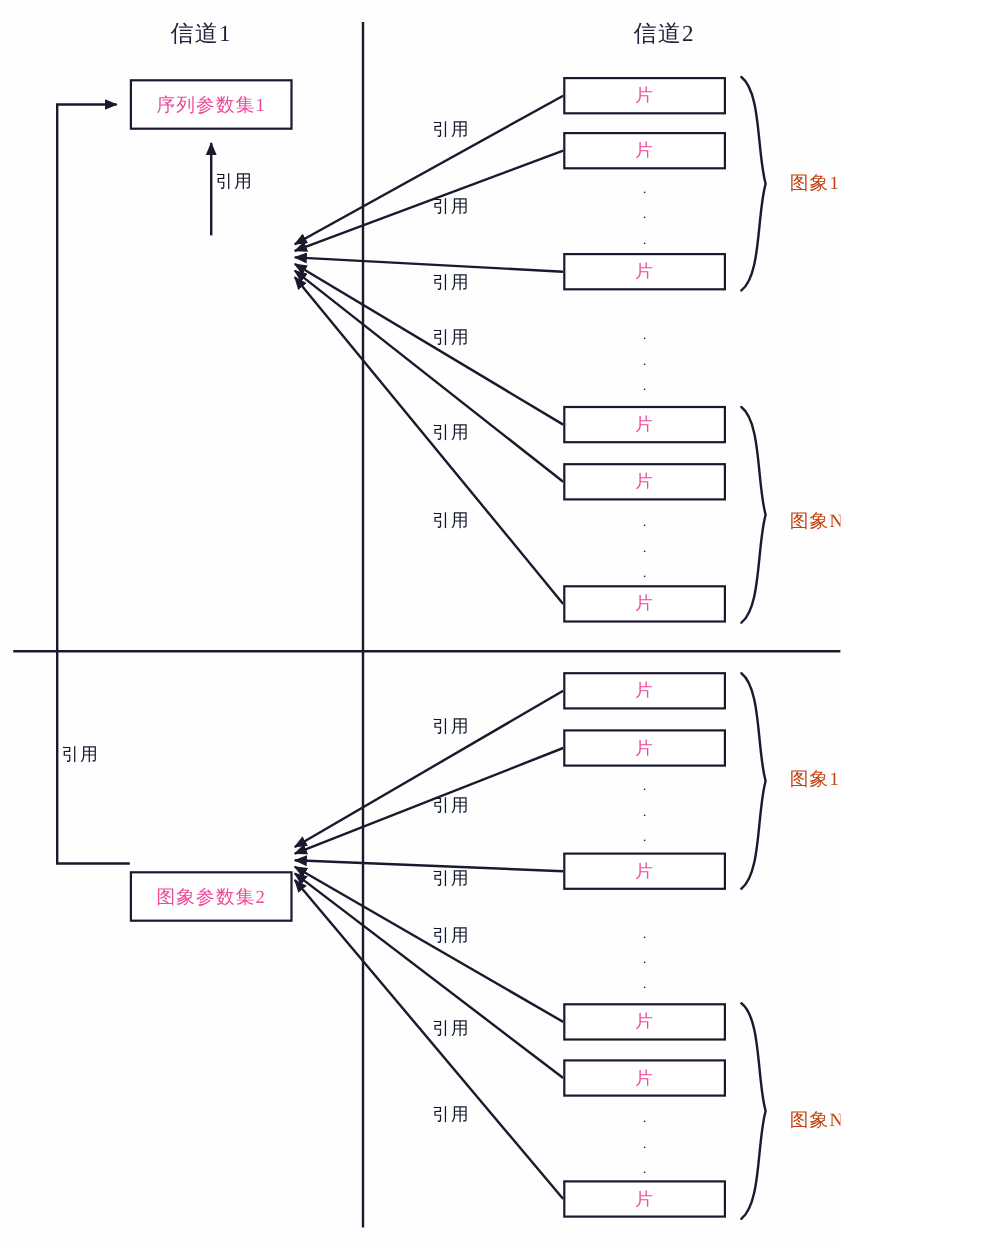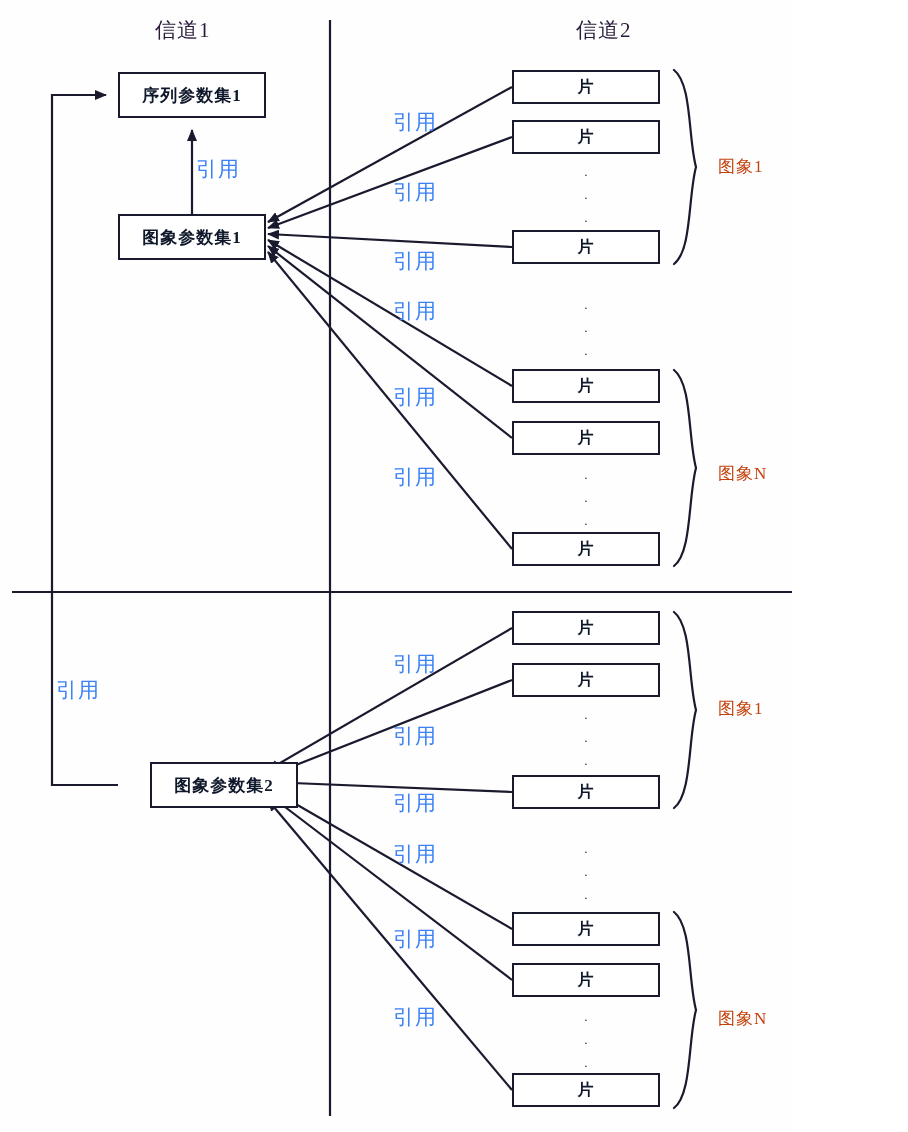--- a/index.html
+++ b/index.html
@@ -9,41 +9,39 @@
   }
   body {
     font-family: "Liberation Serif", "DejaVu Serif", serif;
   }
   #page {
     position: relative;
     width: 764px;
     height: 1132px;
     background: #fefeff;
     overflow: hidden;
-    padding-left: 28px;
   }
   svg.layer {
     position: absolute;
     left: 0;
     top: 0;
     width: 908px;
     height: 1132px;
     pointer-events: none;
   }
   .node-box {
     position: absolute;
     box-sizing: border-box;
     border: 2px solid #1a1a2e;
     background: #ffffff;
     display: flex;
     align-items: center;
     justify-content: center;
-    color: #0f172a;
+    color: #ec4899;
     letter-spacing: 1px;
-    font-weight: bold;
   }
   .box-param {
     width: 148px;
     height: 46px;
     font-size: 17px;
   }
   .box-slice {
     width: 148px;
     height: 34px;
     font-size: 16px;
@@ -53,22 +51,22 @@
     color: #3b1f4d;
     font-size: 16px;
     letter-spacing: 1px;
     white-space: nowrap;
   }
   .lbl-head {
     font-size: 21px;
     color: #2a1a3a;
   }
   .lbl-ref {
-    font-size: 21px;
-    color: #3b82f6;
+    font-size: 16px;
+    color: #0f172a;
   }
   .lbl-group {
     font-size: 17px;
     color: #c2410c;
   }
   .dots {
     position: absolute;
     width: 10px;
     text-align: center;
     color: #2a1a3a;
@@ -115,23 +113,22 @@
         <path d="M 674 612 C 692 626, 688 680, 696 710 C 688 740, 692 794, 674 808"></path>
         <path d="M 674 912 C 692 926, 688 980, 696 1010 C 688 1040, 692 1094, 674 1108"></path>
       </g>
   </svg>
 
   <div class="lbl lbl-head" style="left:155px; top:16px;">信道1</div>
   <div class="lbl lbl-head" style="left:576px; top:16px;">信道2</div>
 
   <div class="node-box box-param" style="left:118px; top:72px;">序列参数集1</div>
 
-  <div class="node-box box-param" style="left:118px; top:214px;">图象参数集1</div>
 
-  <div class="node-box box-param" style="left:118px; top:762px;margin-left:32px;">图象参数集2</div>
+  <div class="node-box box-param" style="left:118px; top:792px;">图象参数集2</div>
 
   <div class="lbl lbl-ref" style="left:196px; top:155px;">引用</div>
 
   <div class="lbl lbl-ref" style="left:56px; top:676px;">引用</div>
 
   <div id="slices">
       <div class="node-box box-slice" style="left:512px; top:70px;">片</div>
       <div class="node-box box-slice" style="left:512px; top:120px;">片</div>
       <div class="node-box box-slice" style="left:512px; top:230px;">片</div>
       <div class="node-box box-slice" style="left:512px; top:369px;">片</div>

